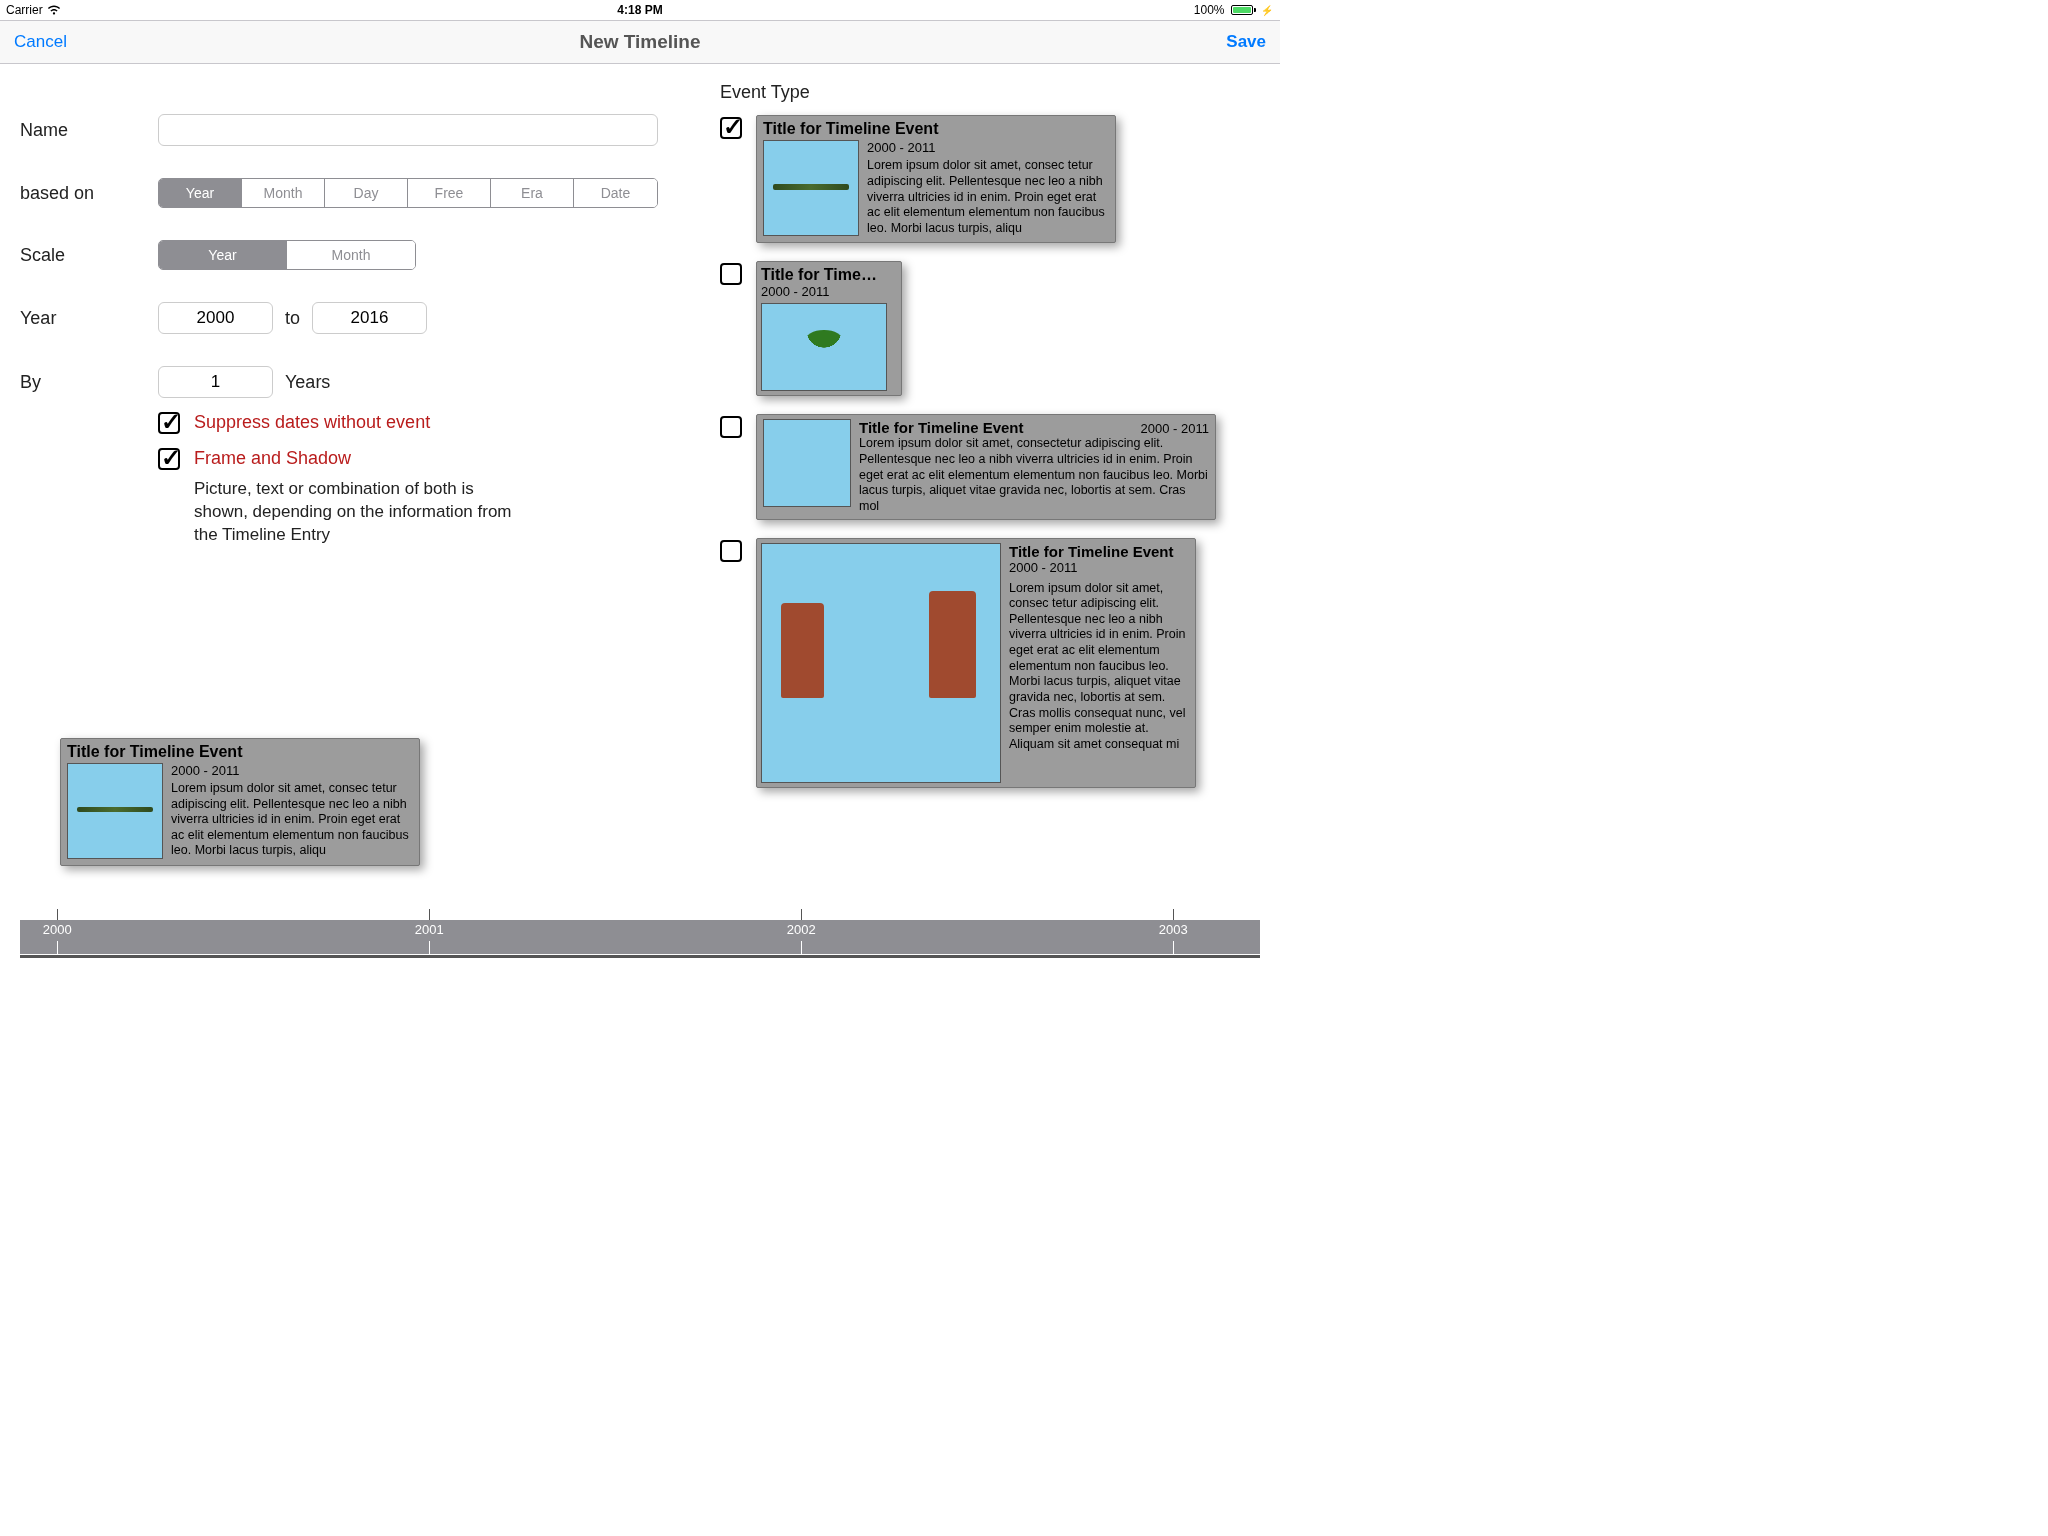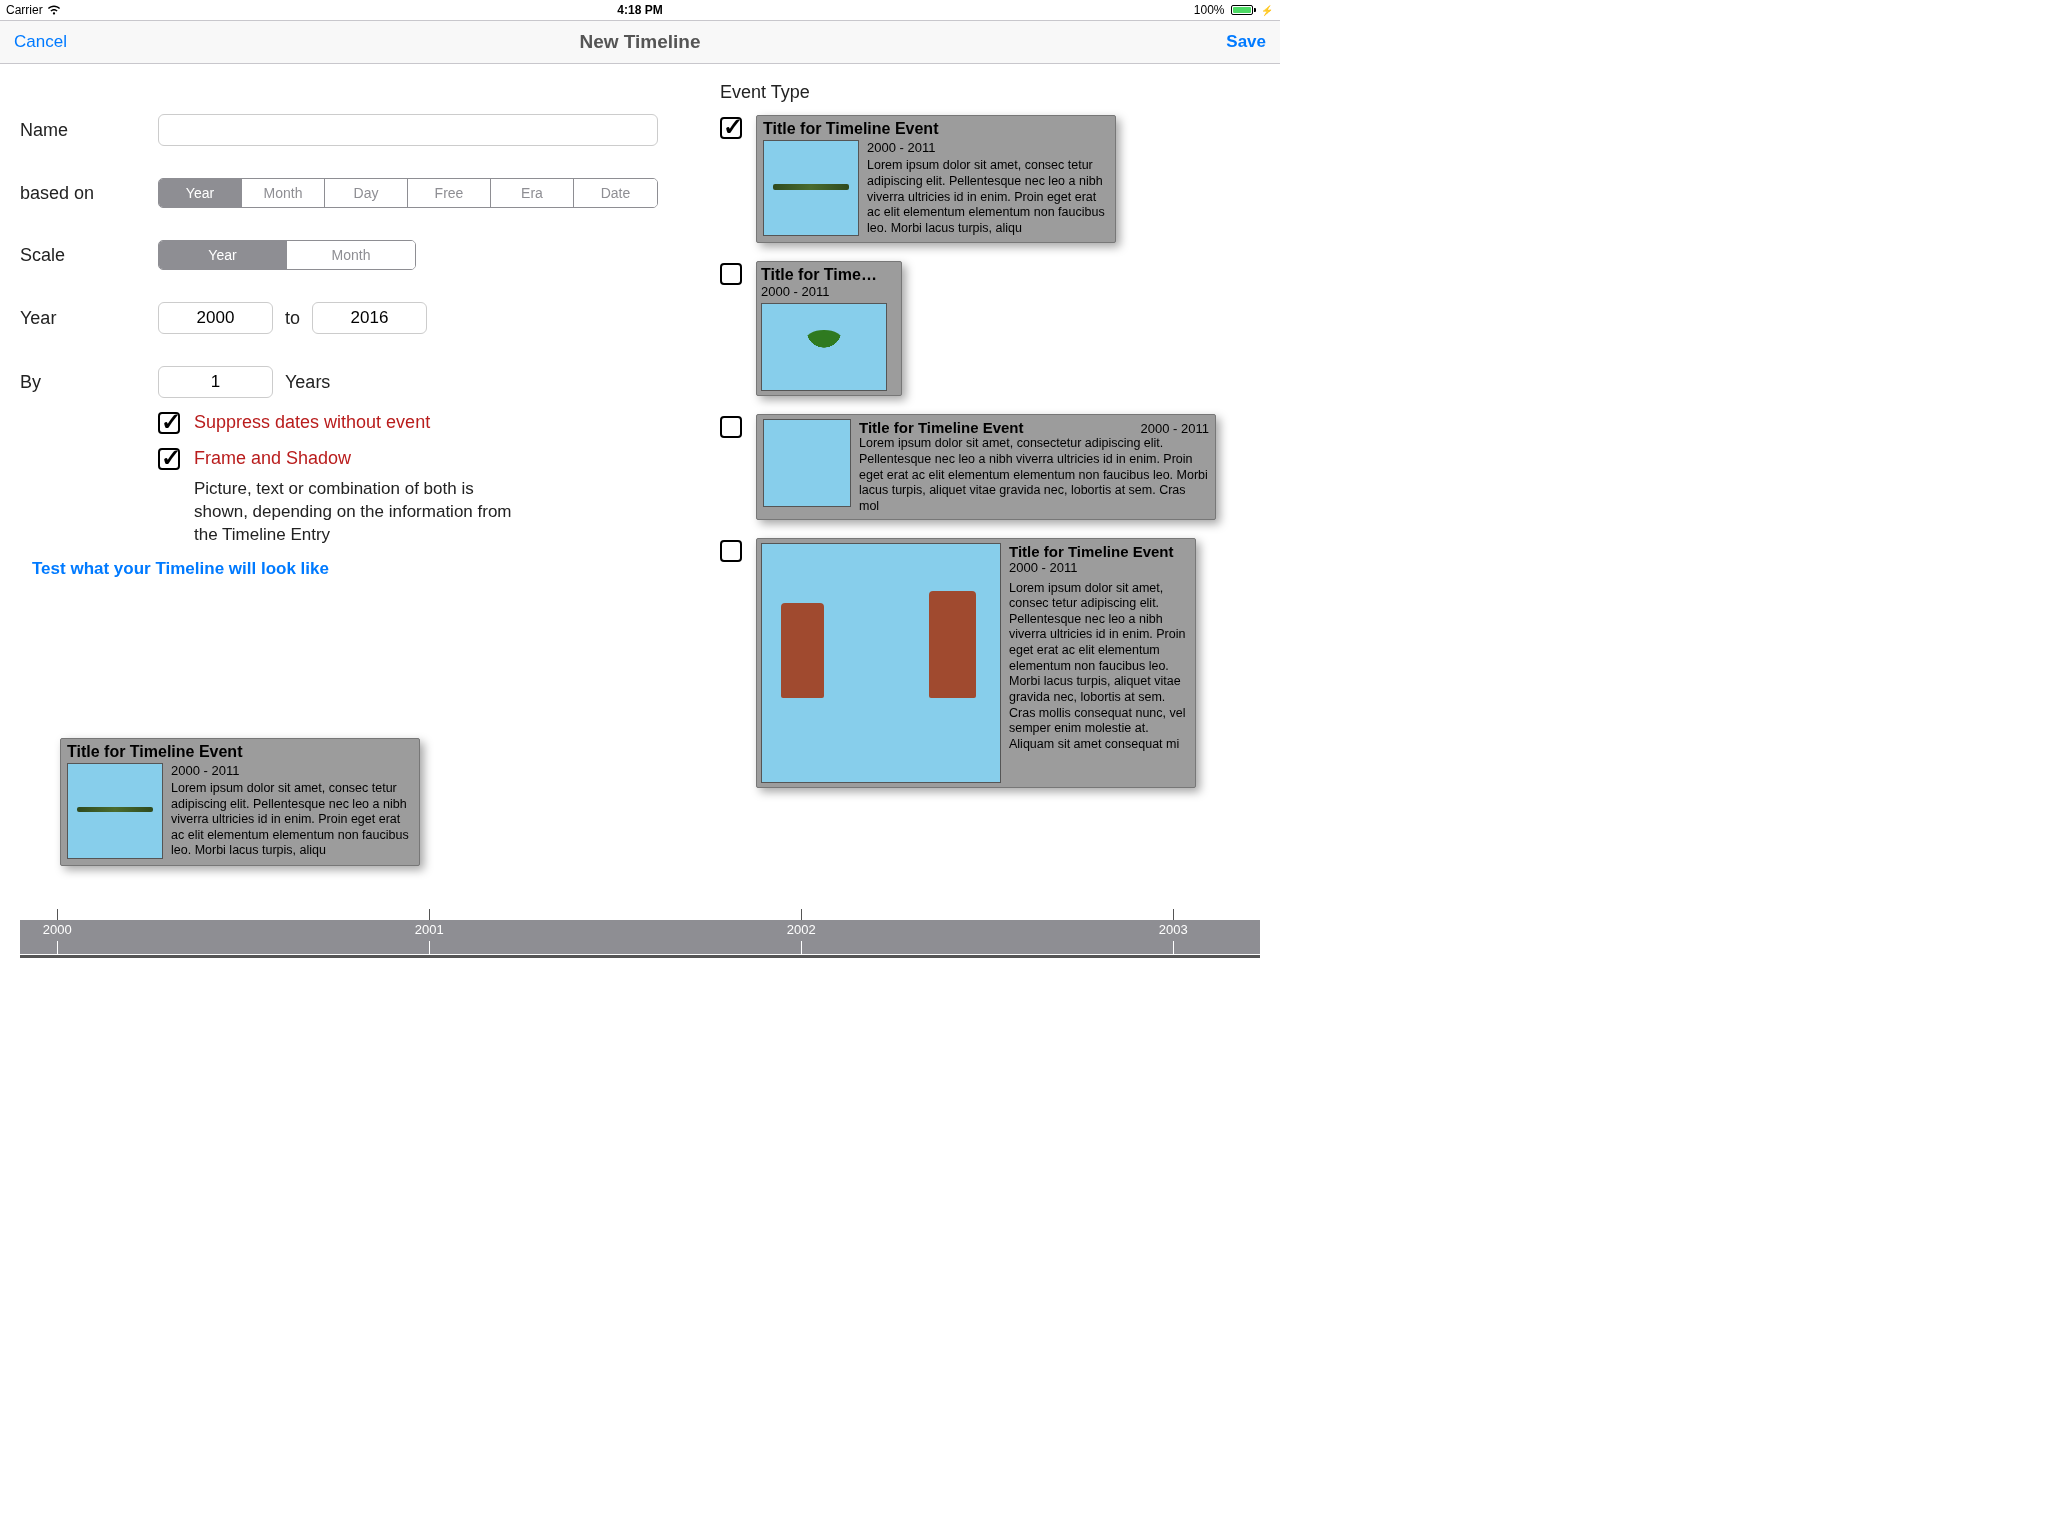--- a/index.html
+++ b/index.html
@@ -281,21 +281,20 @@
       <div class="checkbox-label">Suppress dates without event</div>
     </div>
 
     <div class="checkbox-row">
       <div class="checkbox checked"></div>
       <div class="checkbox-label">Frame and Shadow</div>
     </div>
 
     <div class="note-text">Picture, text  or combination of both is shown, depending on the information from the Timeline Entry</div>
 
-    <div class="test-link">Test what your Timeline will look like</div>
 
     <div class="event-card card1 preview-card">
       <div class="card-title">Title for Timeline Event</div>
       <div class="card-body">
         <div class="thumb thumb-field"></div>
         <div class="card-text">
           <div class="card-dates">2000 - 2011</div>
           <span>Lorem ipsum dolor sit amet, consec tetur adipiscing elit. Pellentesque nec leo a nibh viverra ultricies id in enim. Proin eget erat ac elit elementum elementum non faucibus leo. Morbi lacus turpis, aliqu</span>
         </div>
       </div>

